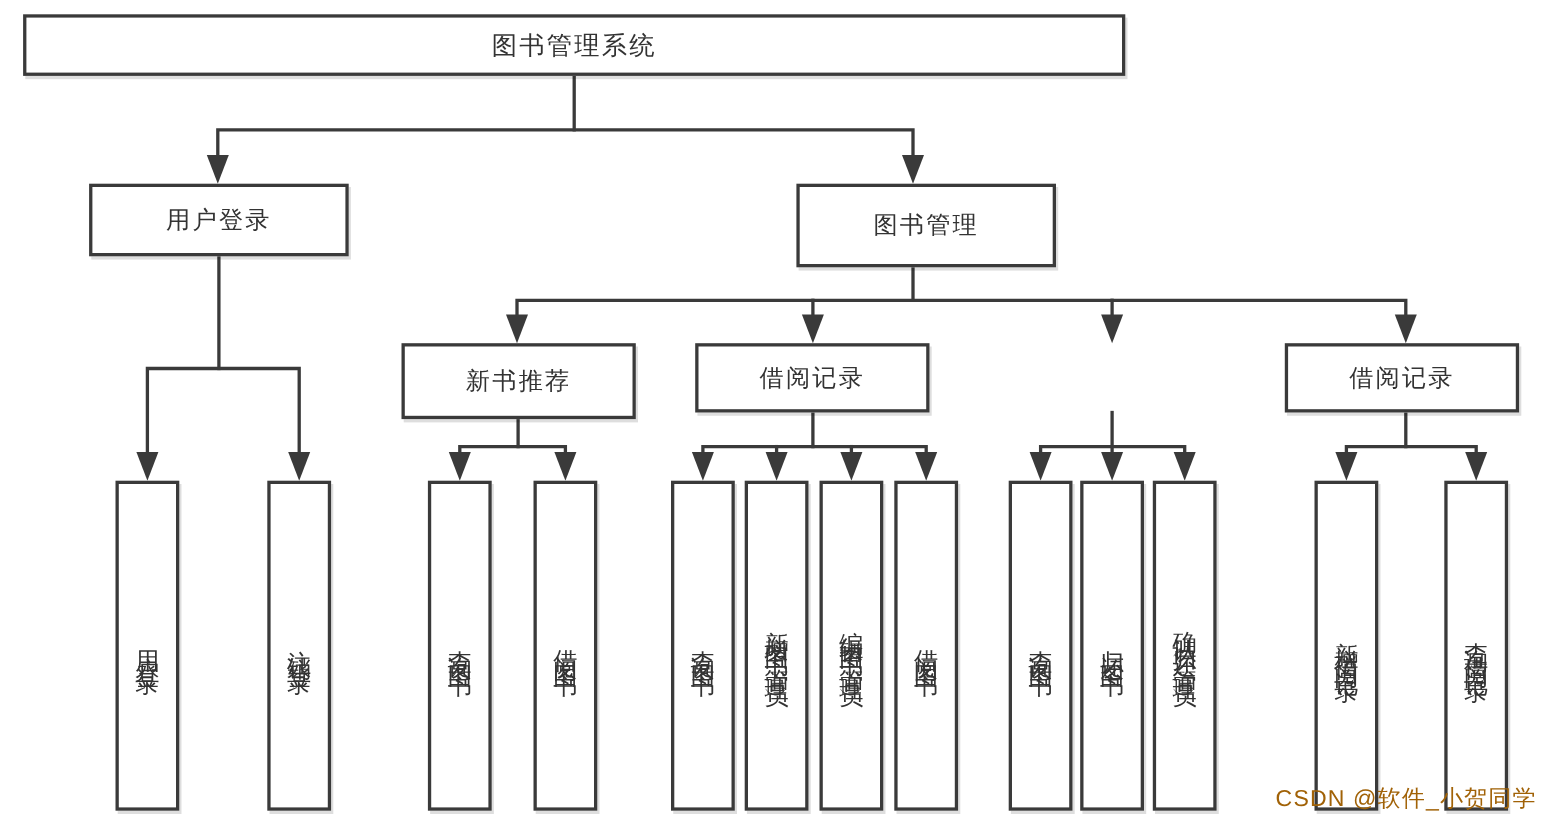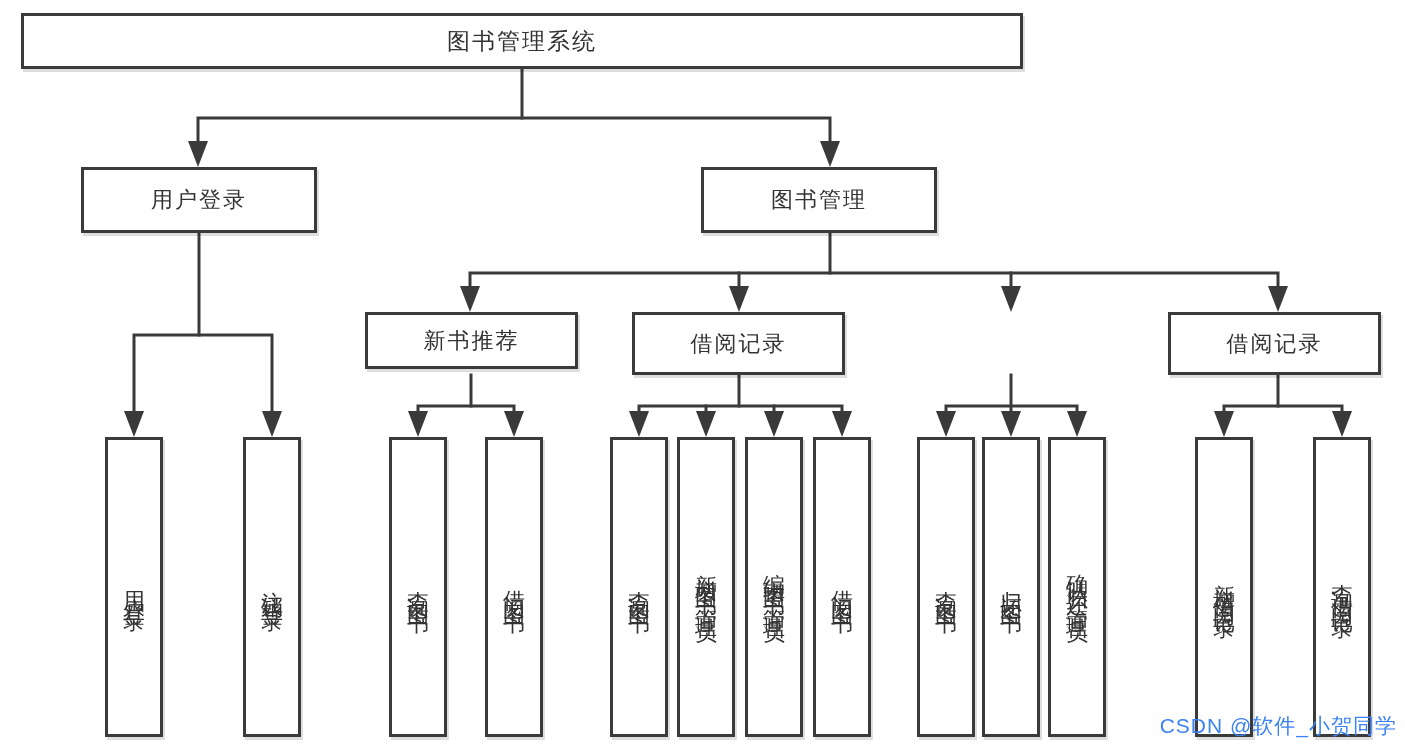--- a/index.html
+++ b/index.html
@@ -45,21 +45,21 @@
     font-size: 22px;
     line-height: 1;
     letter-spacing: 7px;
     color: #333333;
   }
   .watermark {
     position: absolute;
     right: 8px;
     bottom: 7px;
     font-size: 21px;
-    color: #3b82f6;
+    color: #a16207;
     letter-spacing: 1px;
     z-index: 5;
     white-space: nowrap;
     text-align: center;
   }
 </style>
 </head>
 <body>
 
 <div class="canvas">
@@ -108,25 +108,25 @@
     </g>
   </svg>
 
   <div class="hbox root" style="left:21px; top:13px; width:1002px; height:56px;">
     <span>图书管理系统</span>
   </div>
 
   <div class="hbox" style="left:81px; top:167px; width:236px; height:66px;">
     <span>用户登录</span>
   </div>
-  <div class="hbox" style="left:701px; top:167px; width:236px; height:66px;">
+  <div class="hbox" style="left:724px; top:167px; width:236px; height:76px;">
     <span>图书管理</span>
   </div>
 
-  <div class="hbox" style="left:365px; top:312px; width:213px; height:57px;">
+  <div class="hbox" style="left:365px; top:312px; width:213px; height:69px;">
     <span>新书推荐</span>
   </div>
   <div class="hbox" style="left:632px; top:312px; width:213px; height:63px;">
     <span>借阅记录</span>
   </div>
   <div class="hbox" style="left:1168px; top:312px; width:213px; height:63px;">
     <span>借阅记录</span>
   </div>
 
   <div class="vbox" style="left:105px; top:437px; width:58px; height:300px;">

